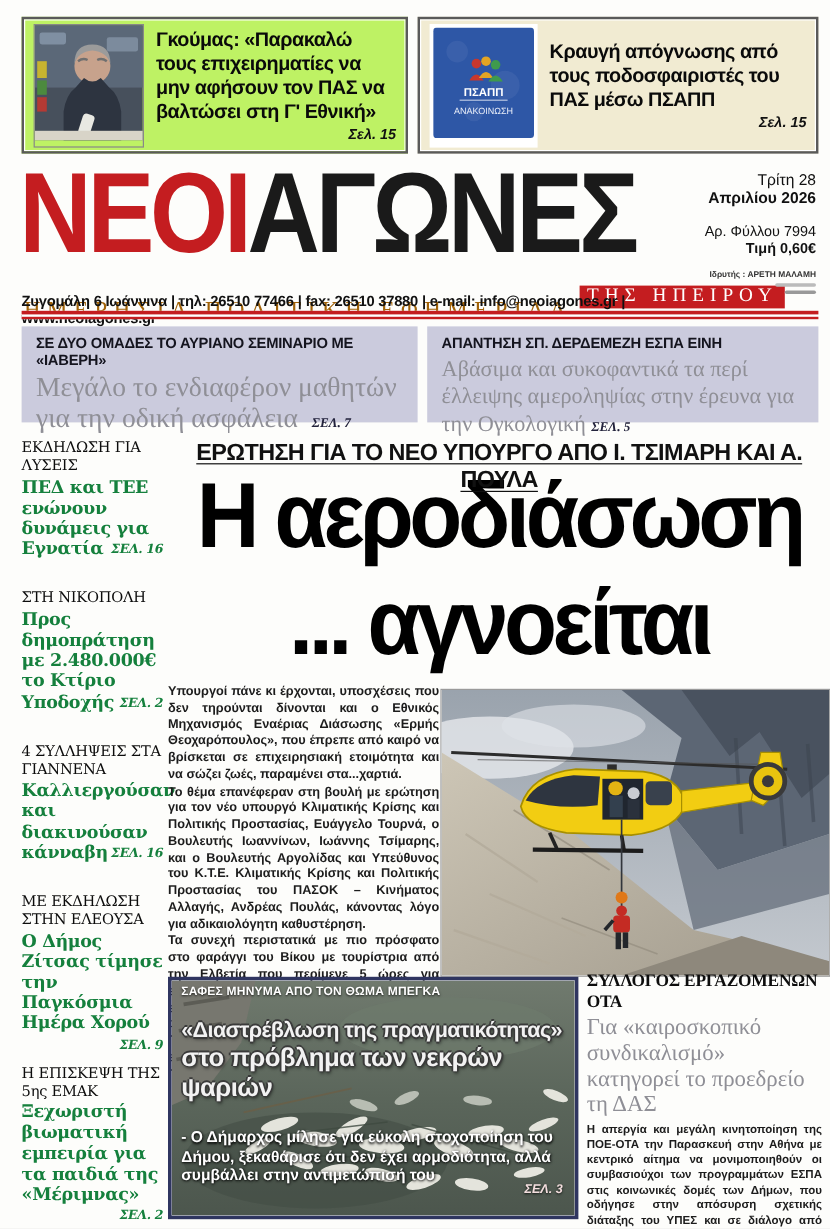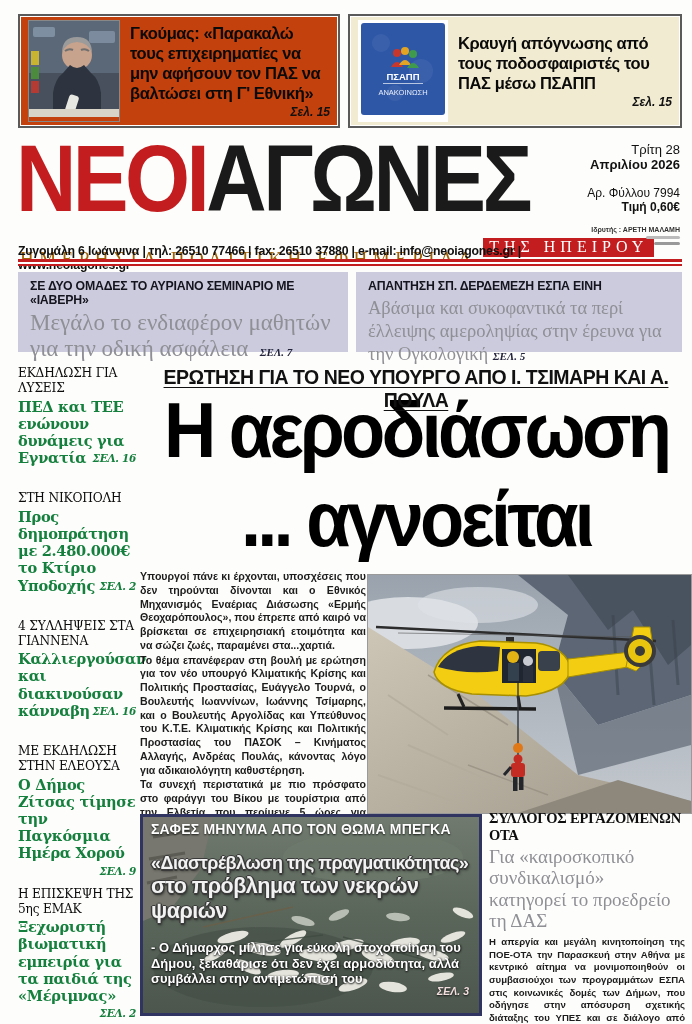--- a/index.html
+++ b/index.html
@@ -5,21 +5,21 @@
   * { margin:0; padding:0; box-sizing:border-box; }
   html,body { background:#e8e8e8; }
   body { font-family:"Liberation Sans", sans-serif; }
   #page {
     position:relative; width:692px; height:1024px; background:#fdfdfb;
     margin:0 auto; overflow:hidden; color:#111;
   }
   
   .topbox { position:absolute; top:14px; height:114px; border:2px solid #5a5a5a;
             box-shadow:0 0 0 1px #fff inset; display:flex; align-items:center; padding:8px; }
-  #topbox-left { left:18px; width:322px; background:#c2410c; }
+  #topbox-left { left:18px; width:322px; background:#bef264; }
   #topbox-right { left:348px; width:334px; background:#f1ebd2; }
   .topbox .photo { flex:0 0 auto; margin-right:10px; border:1px solid #888; }
   .topbox-headline { font-weight:bold; font-size:16.5px; line-height:1.22; letter-spacing:-0.4px; color:#0a0a0a; }
   .topbox-page { display:block; text-align:right; font-style:italic; font-weight:bold; font-size:12px; margin-top:2px; }
   
   #masthead-title { position:absolute; left:16px; top:138px; width:560px; height:84px;
     font-size:95px; font-weight:800; letter-spacing:-4px; line-height:80px;
     transform:scaleX(0.88); transform-origin:left top; white-space:nowrap;
     font-family:"Liberation Sans", sans-serif; }
   #masthead-title .red { color:#c41d20; }
@@ -66,21 +66,21 @@
   #main-body { position:absolute; left:140px; top:570px; width:226px; height:244px;
      font-size:10.6px; line-height:1.3; text-align:justify; font-weight:600; color:#1c1c1c; }
   #main-body p { margin-bottom:1px; }
   #main-page { font-weight:800; float:right; font-size:10.6px; }
   #heli-photo { position:absolute; left:367px; top:574px; width:325px; height:240px; border:1px solid #9a9a9a; }
   
   #fish-box { position:absolute; left:140px; top:814px; width:342px; height:202px;
      border:3px solid #2f3560; overflow:hidden; }
   #fish-box svg { position:absolute; left:0; top:0; }
   .fish-overlay { position:relative; z-index:2; padding:4px 8px; }
-  #fish-kick { color:#fff; font-weight:800; font-size:14px; letter-spacing:0.2px;
+  #fish-kick { color:#fff; font-weight:800; font-size:10px; letter-spacing:0.2px;
      text-shadow:0 1px 2px rgba(0,0,0,0.8); }
   .fish-head { color:#f2f2f2; font-weight:800; letter-spacing:-0.5px;
      text-shadow:-1.5px 0 0 #3a3a3a, 1.5px 0 0 #3a3a3a, 0 -1.5px 0 #3a3a3a, 0 1.5px 0 #3a3a3a, 1px 2px 3px rgba(0,0,0,.7); }
   .fish-head.h1 { font-size:18px; margin-top:16px; }
   .fish-head.h2 { font-size:21.5px; }
   #fish-caption { position:absolute; z-index:2; left:8px; bottom:26px; width:320px;
      color:#fff; font-weight:800; font-size:13px; line-height:1.2;
      text-shadow:0 1px 2px rgba(0,0,0,0.85), 1px 0 2px rgba(0,0,0,0.6); }
   #fish-page { position:absolute; z-index:2; right:10px; bottom:16px; color:#f3dede;
      font-style:italic; font-weight:bold; font-size:10.5px; text-shadow:0 1px 2px rgba(0,0,0,.8); }

